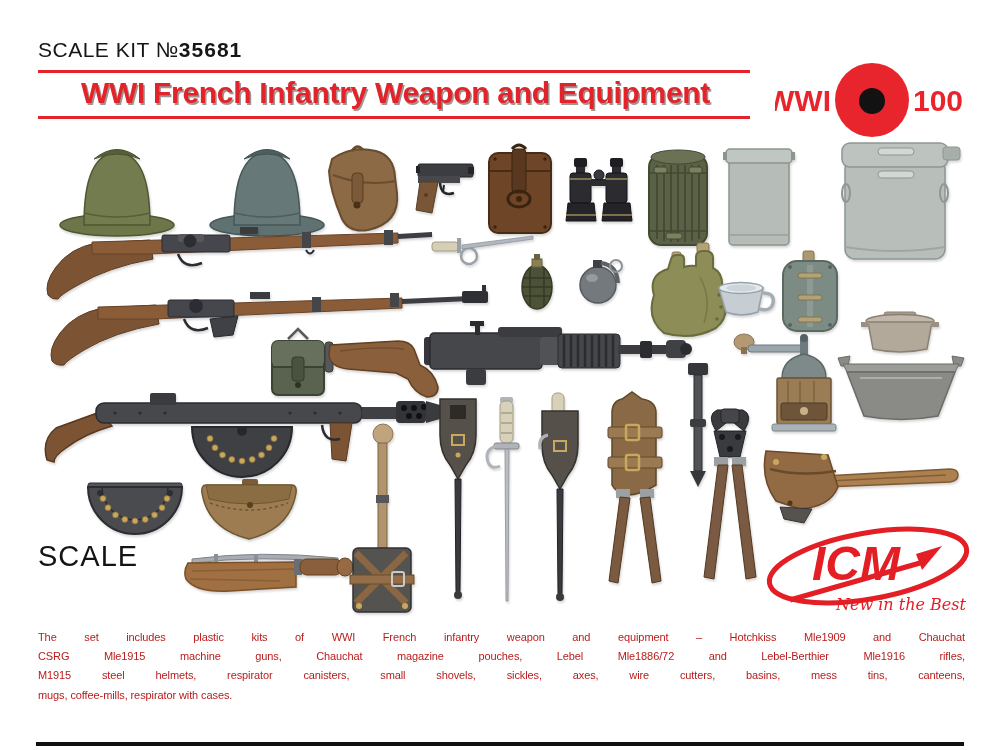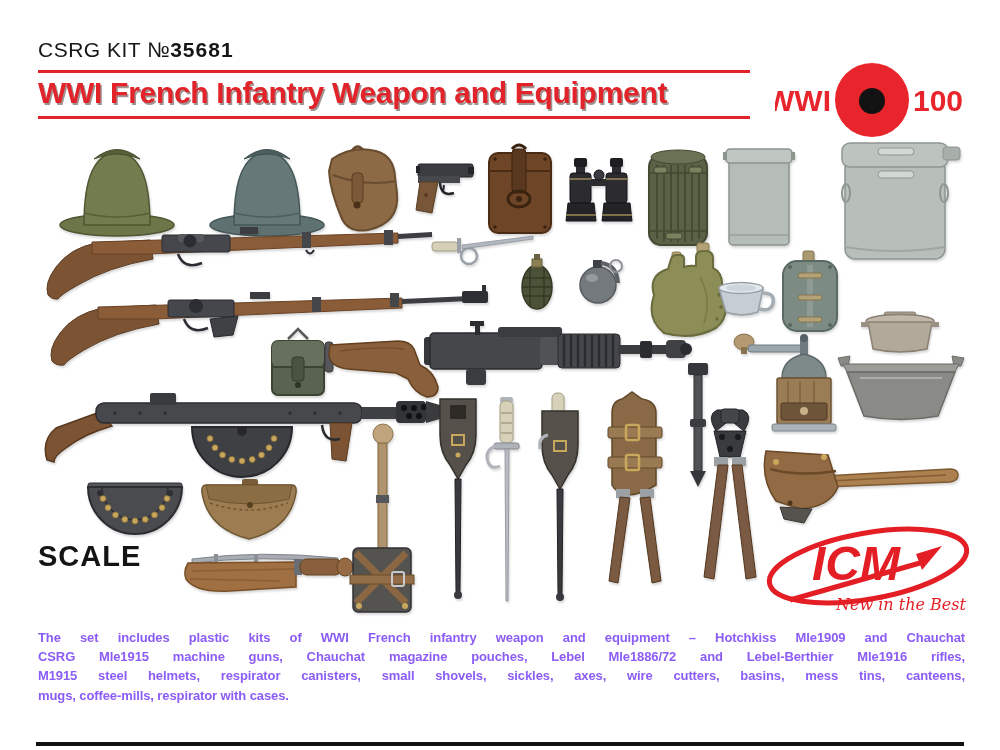--- a/index.html
+++ b/index.html
@@ -2,41 +2,41 @@
 <html><head>
 <meta charset="utf-8">
 <style>
   html,body{margin:0;padding:0;background:#e9e9e9;}
   .page{position:relative;width:1000px;height:750px;background:#ffffff;overflow:hidden;
         font-family:"Liberation Sans",sans-serif;}
   .modelkit{position:absolute;left:38px;top:38px;font-size:21px;color:#161616;letter-spacing:.5px;}
   .modelkit .num{font-weight:bold;letter-spacing:1px;margin-top:32px;}
   .rule-red{position:absolute;left:38px;width:712px;height:3px;background:#e2232a;}
   .title{position:absolute;left:38px;top:76px;width:715px;font-size:30px;font-weight:bold;
-         color:#e2232a;letter-spacing:-0.3px;text-shadow:1.5px 2px 0 rgba(70,40,40,.5);white-space:nowrap;}
+         color:#e2232a;letter-spacing:-0.3px;text-shadow:1.5px 2px 0 rgba(70,40,40,.5);white-space:nowrap;text-align:center;}
   .wwi-logo{position:absolute;left:775px;top:55px;}
   .scale{position:absolute;left:38px;top:540px;color:#141414;}
-  .scale .lbl{font-size:29px;letter-spacing:1px;font-weight:700;}
+  .scale .lbl{font-size:29px;letter-spacing:1px;font-weight:400;}
   .scale .val{font-size:43px;font-weight:bold;letter-spacing:2px;margin-top:-2px;}
   .icm-logo{position:absolute;left:760px;top:518px;}
-  .desc{position:absolute;left:38px;top:628px;width:927px;color:#8b5cf6;
-        font-size:13px;font-weight:bold;line-height:19.2px;letter-spacing:-0.1px;}
+  .desc{position:absolute;left:38px;top:628px;width:927px;color:#b91c1c;
+        font-size:11px;font-weight:normal;line-height:19.2px;letter-spacing:-0.1px;}
   .desc .dl{white-space:nowrap;text-align:justify;text-align-last:justify;}
   .desc .dl.last{text-align-last:left;}
   .rule-bottom{position:absolute;left:36px;top:742px;width:928px;height:4px;background:#101010;}
   .art{position:absolute;left:0;top:135px;}
   .art > g{filter:drop-shadow(1.5px 2.5px 1px rgba(0,0,0,0.16));}
 </style>
 </head>
 <body>
 
 <div class="page">
 
   <div class="modelkit">
-    <span>CSRG KIT №</span><span class="num">35681</span>
+    <span>SCALE KIT №</span><span class="num">35681</span>
   </div>
   <div class="rule-red" style="top:70px"></div>
   <div class="title">WWI French Infantry Weapon and Equipment</div>
   <div class="rule-red" style="top:116px"></div>
 
   <svg class="wwi-logo" width="190" height="95" viewBox="0 0 190 95">
     <circle cx="97" cy="45" r="37" fill="#e8252c"></circle>
     <circle cx="97" cy="46" r="13" fill="#121212"></circle>
     <text x="56" y="56" text-anchor="end" font-size="30" font-weight="bold" fill="#e8252c">WWI</text>
     <text x="138" y="56" font-size="30" font-weight="bold" fill="#e8252c">100</text>

